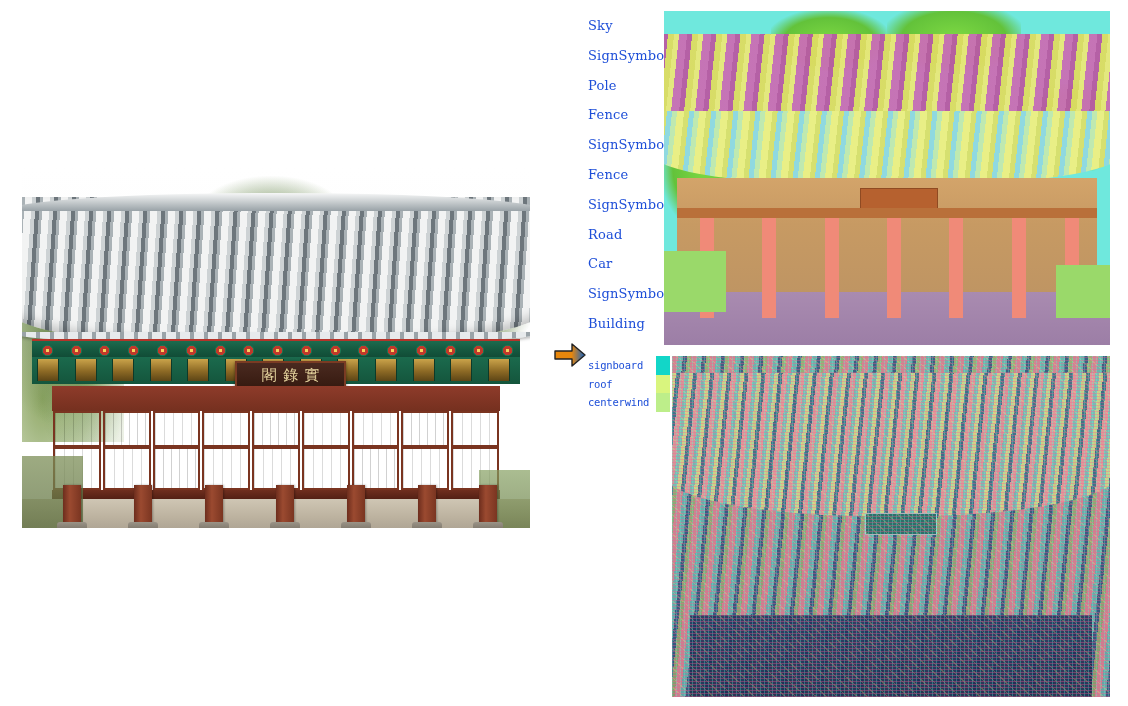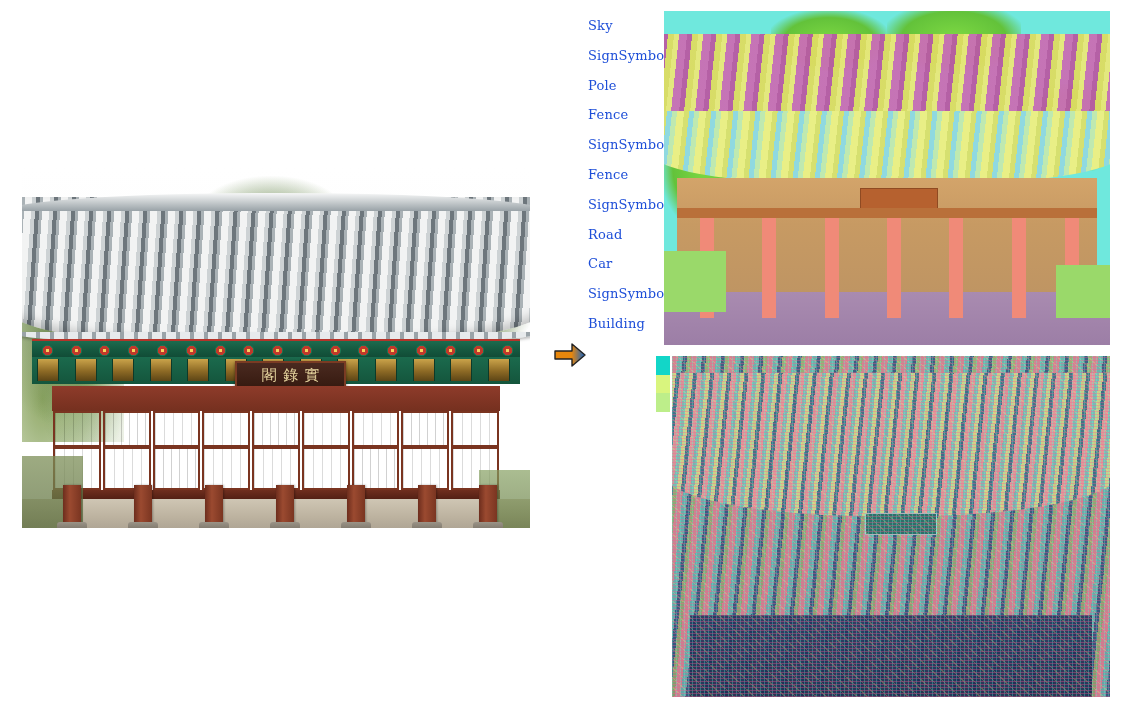--- a/index.html
+++ b/index.html
@@ -335,20 +335,31 @@
       <div class="sw" style="height: 29.8px; background: rgb(140, 60, 110);"></div>
       <div class="sw" style="height: 29.8px; background: rgb(110, 21, 48);"></div>
       <div class="sw" style="height: 29.8px; background: rgb(46, 168, 62);"></div>
       <div class="sw" style="height: 29.8px; background: rgb(245, 166, 46);"></div>
       <div class="sw" style="height: 29.8px; background: rgb(232, 169, 58);"></div>
       <div class="sw" style="height: 29.8px; background: rgb(255, 116, 168);"></div>
       <div class="sw" style="height: 29.8px; background: rgb(32, 128, 232);"></div>
       <div class="sw" style="height: 29.8px; background: rgb(217, 58, 10);"></div>
     </div>
 
+  <div class="legend" id="legend-sub">
+      <div class="legend-row">
+        <div class="legend-label">signboard</div>
+      </div>
+      <div class="legend-row">
+        <div class="legend-label">roof</div>
+      </div>
+      <div class="legend-row">
+        <div class="legend-label">centerwind</div>
+      </div>
+    </div>
   <div class="swatch-strip" id="strip-sub" style="left:656px;top:356px;">
       <div class="sw" style="height: 18.5px; background: rgb(18, 214, 200);"></div>
       <div class="sw" style="height: 18.5px; background: rgb(217, 245, 126);"></div>
       <div class="sw" style="height: 18.5px; background: rgb(189, 238, 138);"></div>
     </div>
 
   <div class="seg-panel" id="seg-top">
     <div class="seg-layer">
       <div class="sg-sky"></div>
 

